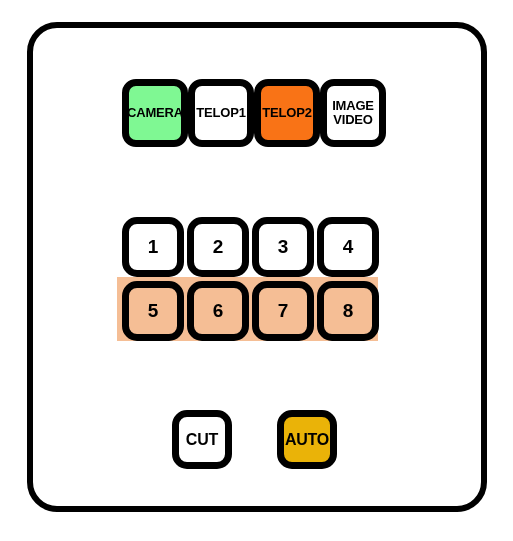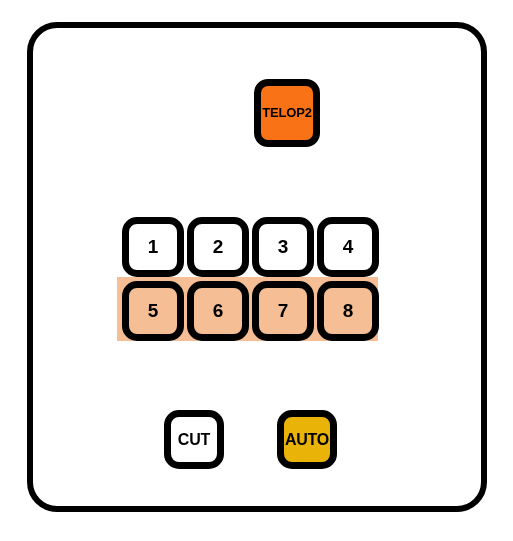--- a/index.html
+++ b/index.html
@@ -94,43 +94,55 @@
   .key.bus.c4 { left: 317px; }
 
   
   .key.transition {
     top: 410px;
     width: 60px;
     height: 59px;
     font-size: 16px;
     border-radius: 15px;
   }
-  .key.transition.t-cut  { left: 164px; }
+  .key.transition.t-cut  { left: 172px; }
   .key.transition.t-auto { left: 277px; }
 
   .key .label-line {
     display: block;
     white-space: nowrap;
   }
 </style>
 </head>
 <body>
 
 <div id="panel-root">
 
   <div class="console-shell" style="border-color: rgb(0, 0, 0);"></div>
 
   <div class="bus-band" style="background: rgb(245, 190, 149);"></div>
 
+  <div class="key source s1" style="background: rgb(127, 248, 147);">
+    <span class="label-line">CAMERA</span>
+  </div>
 
+  <div class="key source s2" style="background: rgb(255, 255, 255);">
+    <span class="label-line">TELOP1</span>
+  </div>
 
   <div class="key source s3" style="background: #f97316;">
     <span class="label-line">TELOP2</span>
   </div>
 
+  <div class="key source s4 two-line" style="background: rgb(255, 255, 255);">
+    <div>
+      <span class="label-line">IMAGE</span>
+      <span class="label-line">VIDEO</span>
+    </div>
+  </div>
 
   <div class="key bus top-row c1" style="background: rgb(255, 255, 255);">
     <span class="label-line">1</span>
   </div>
 
   <div class="key bus top-row c2" style="background: rgb(255, 255, 255);">
     <span class="label-line">2</span>
   </div>
 
   <div class="key bus top-row c3" style="background: rgb(255, 255, 255);">

